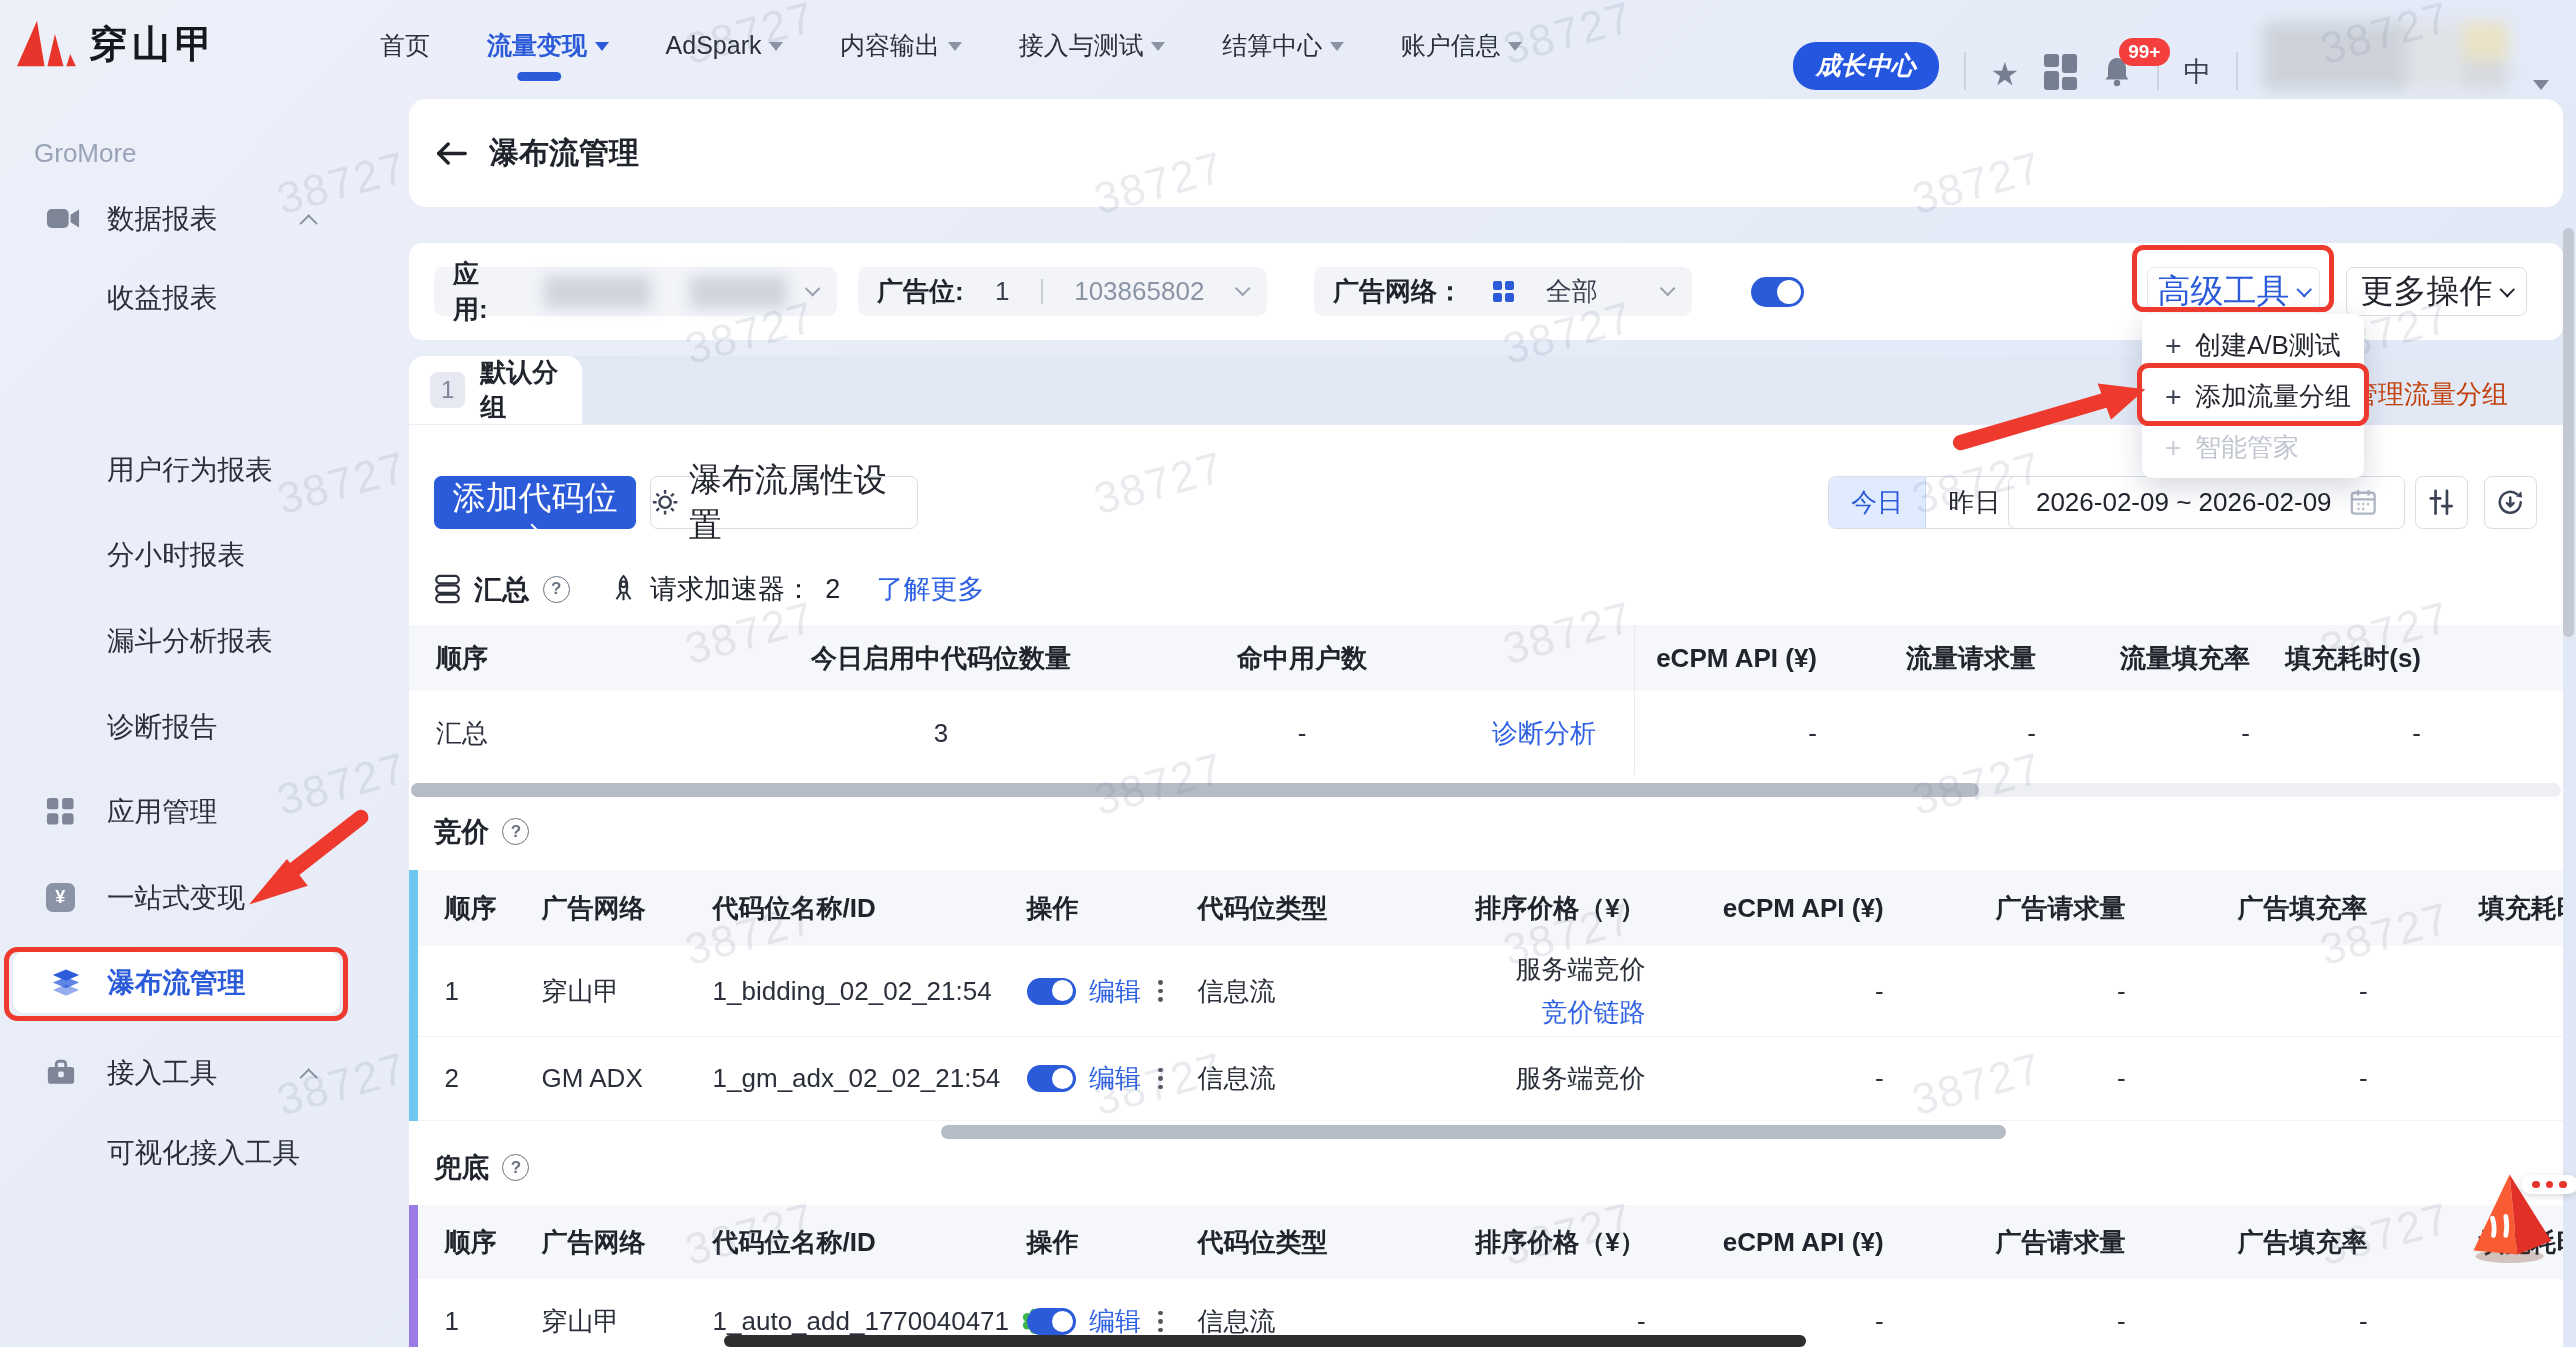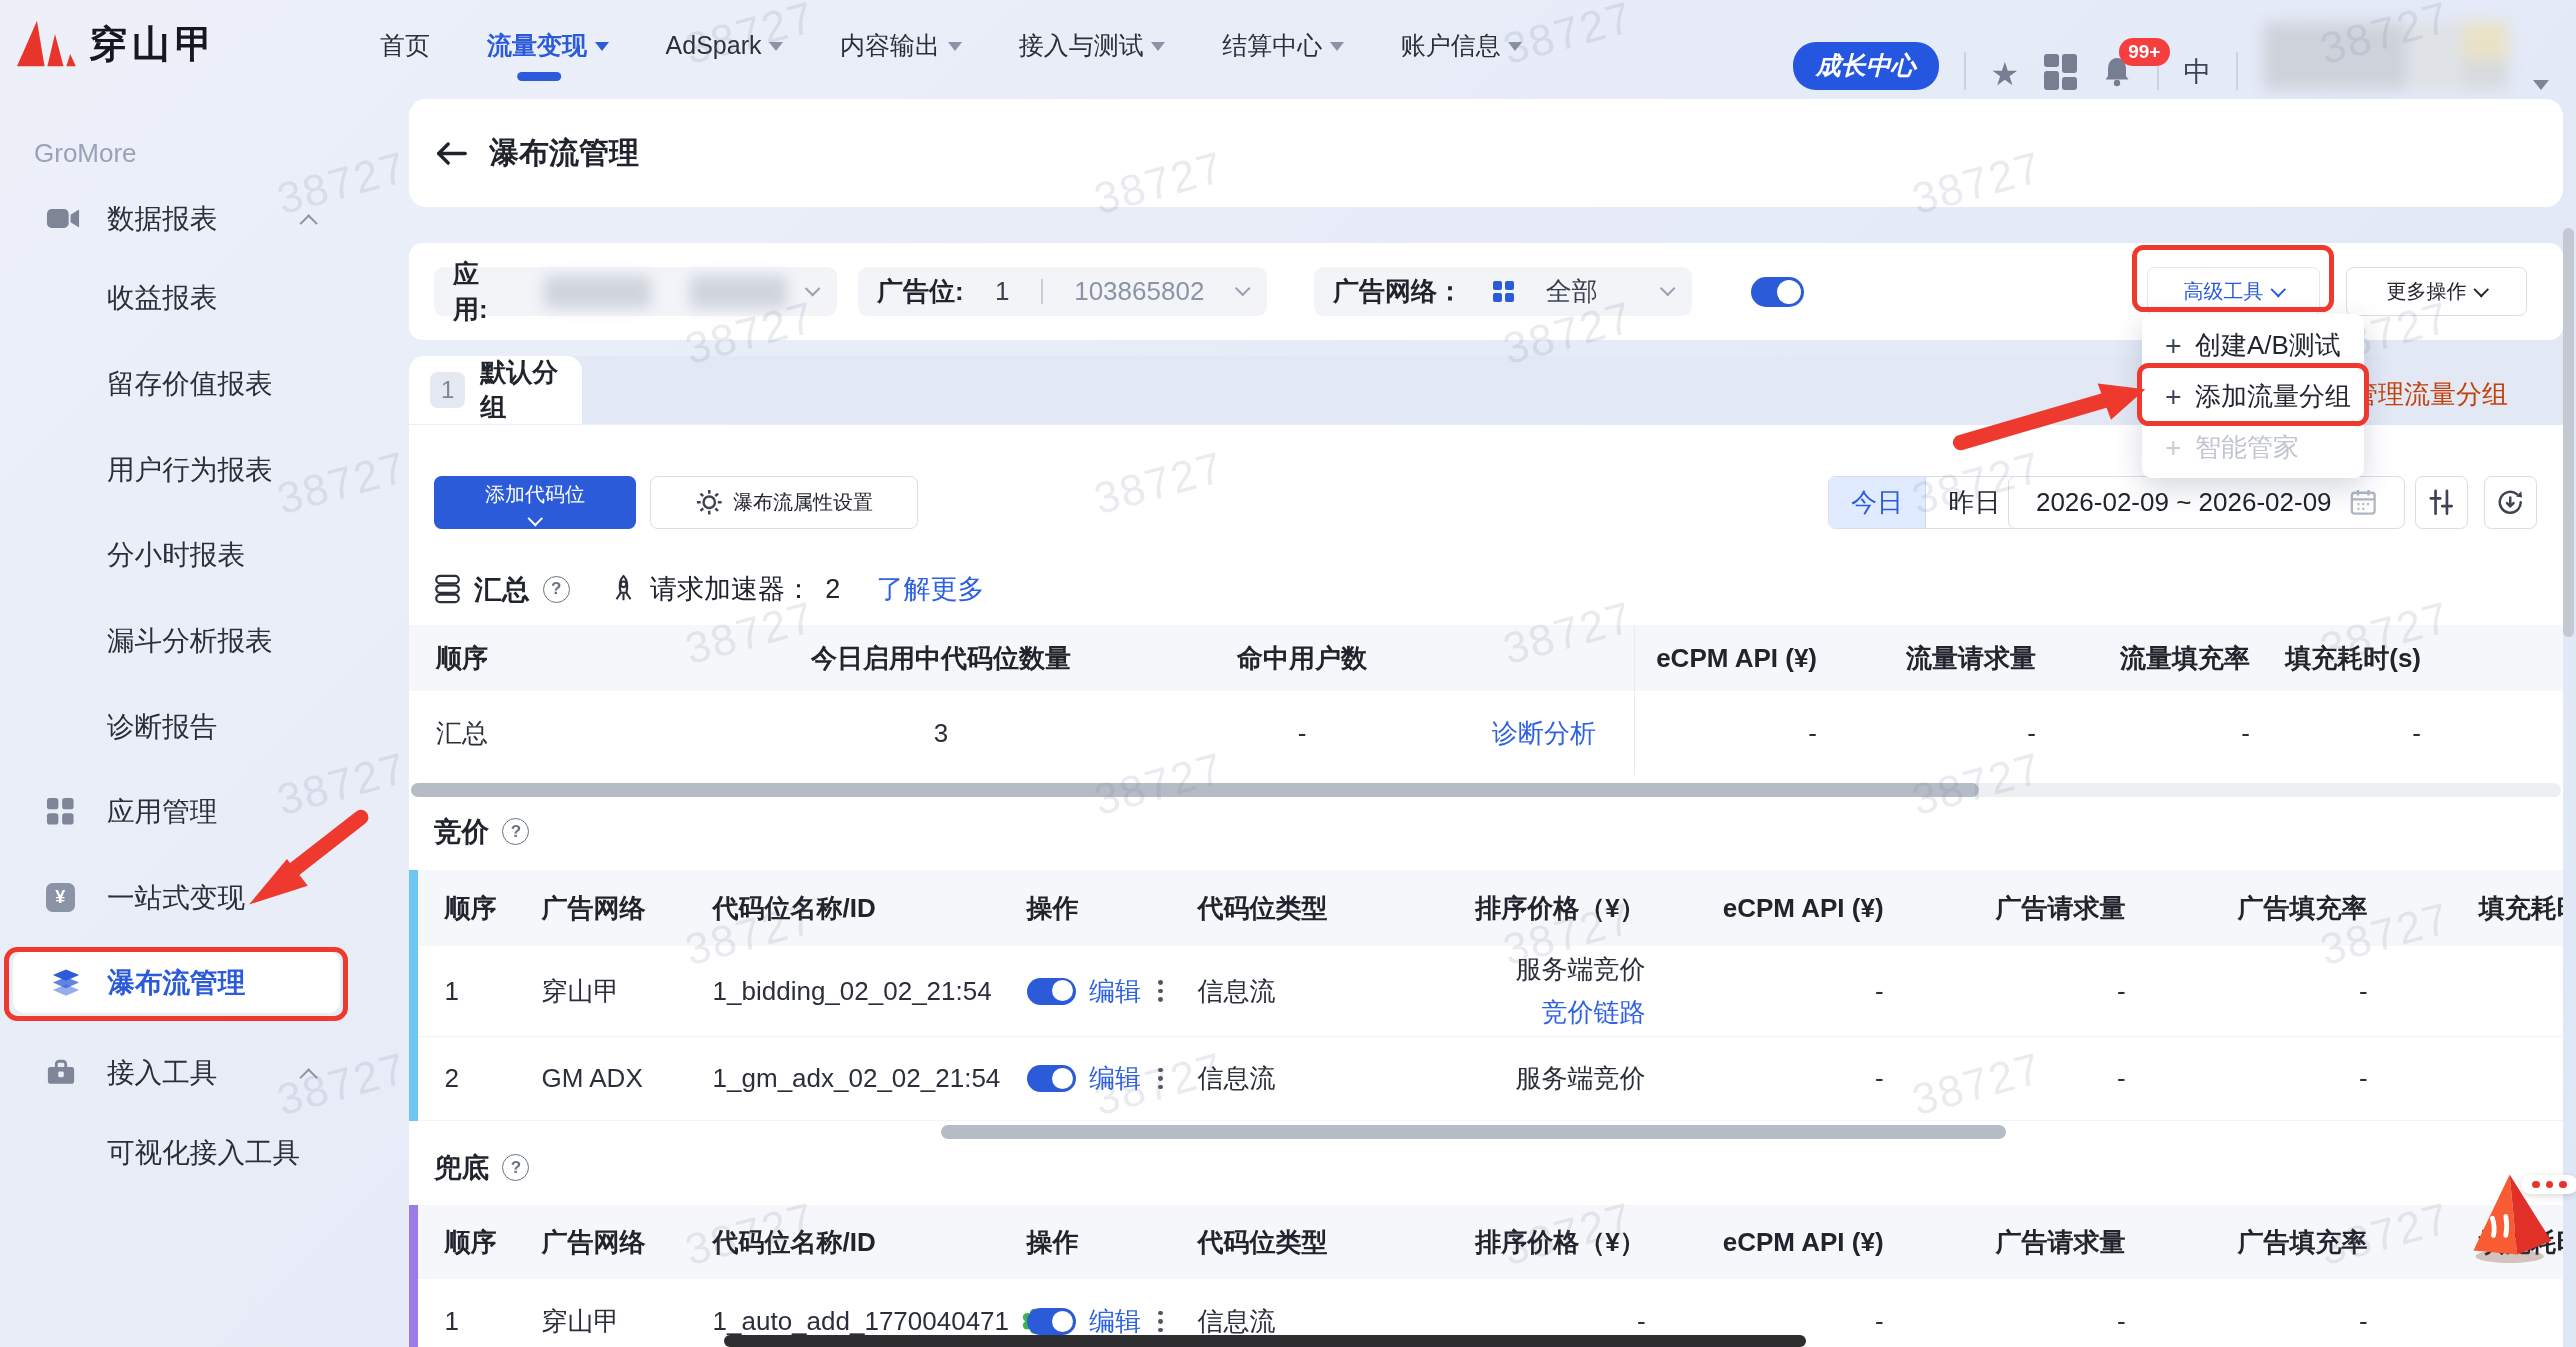--- a/index.html
+++ b/index.html
@@ -49,21 +49,21 @@
   #title-card{position:absolute;left:409px;top:99px;width:2154px;height:108px;background:#fff;border-radius:17px;display:flex;align-items:center;}
   #page-title{font-size:30px;font-weight:700;margin-left:21px;}
   .back-btn{margin-left:25px;cursor:pointer;display:flex;align-items:center;}
   #filter-card{position:absolute;left:409px;top:243px;width:2154px;height:97px;background:#fff;border-radius:13.3px;}
   .select{position:absolute;top:24px;height:49px;background:#f2f4f8;border-radius:9.5px;display:flex;align-items:center;padding:0 19px;font-size:26px;cursor:pointer;gap:20px;}
   .select .slabel{font-weight:700;color:#20242c;}
   .select .chev{margin-left:auto;width:11.4px;height:11.4px;border-right:2.4px solid #9aa2b1;border-bottom:2.4px solid #9aa2b1;transform:rotate(45deg);margin-top:-5.7px;}
   .blurblock{height:32px;border-radius:3.8px;background:#cfd4dd;filter:blur(6.7px);display:inline-block;}
   .toggle{width:53px;height:29.5px;border-radius:15px;background:#2b5bd9;position:relative;cursor:pointer;display:inline-block;}
   .toggle .knob{position:absolute;right:2.9px;top:2.9px;width:24px;height:24px;border-radius:50%;background:#fff;}
-  .btn{display:flex;align-items:center;justify-content:center;gap:9.5px;font-size:20px;border-radius:7.6px;cursor:pointer;font-family:Liberation Mono, monospace;}
+  .btn{display:flex;align-items:center;justify-content:center;gap:9.5px;font-size:33px;border-radius:7.6px;cursor:pointer;font-family:Liberation Mono, monospace;}
   .btn.white{background:#fff;border:1px solid #d8dde6;color:#23262e;}
   .btn.bluebtn{background:#2b5bd9;color:#fff;}
   .btn .chevd{width:10.5px;height:10.5px;border-right:2.4px solid currentColor;border-bottom:2.4px solid currentColor;transform:rotate(45deg);margin-top:-4.8px;}
   #adv-btn{position:absolute;left:1738px;top:24px;width:173px;height:49px;background:#fff;color:#2b5bd9;font-weight:500;border:1px solid #e3e7ef;}
   #more-btn{position:absolute;left:1937px;top:24px;width:181px;height:49px;}
   
   #tabstrip{position:absolute;left:409px;top:356px;width:2154px;height:68px;background:#e2e8f4;border-radius:15px 15px 0 0;}
   #tab-default{position:absolute;left:0;top:0;width:173px;height:68px;background:#fff;border-radius:15px 15px 0 0;display:flex;align-items:center;cursor:pointer;}
   .tab-badge{margin-left:21px;width:36px;height:36px;background:#e6e9f1;border-radius:7.6px;color:#7d8698;font-size:24px;display:flex;align-items:center;justify-content:center;}
   .tab-label{margin-left:15px;font-size:26px;font-weight:700;}
@@ -205,23 +205,20 @@
         <svg width="34" height="27" viewBox="0 0 36 28">
             <rect x="1" y="4" width="23" height="20" rx="5" fill="#7d8596"></rect>
             <polygon points="26,10 35,4.5 35,23.5 26,18" fill="#7d8596"></polygon>
           </svg>
       </span>
       <span class="lbl">数据报表</span>
       <i class="chev-up"></i>
     </div>
     <div class="sb-item" style="top:177px;">
         <span class="lbl">收益报表</span>
-      </div>
-    <div class="sb-item" style="top:263px;">
-        <span class="lbl">留存价值报表</span>
       </div>
     <div class="sb-item" style="top:349px;">
         <span class="lbl">用户行为报表</span>
       </div>
     <div class="sb-item" style="top:434px;">
         <span class="lbl">分小时报表</span>
       </div>
     <div class="sb-item" style="top:520px;">
         <span class="lbl">漏斗分析报表</span>
       </div>

